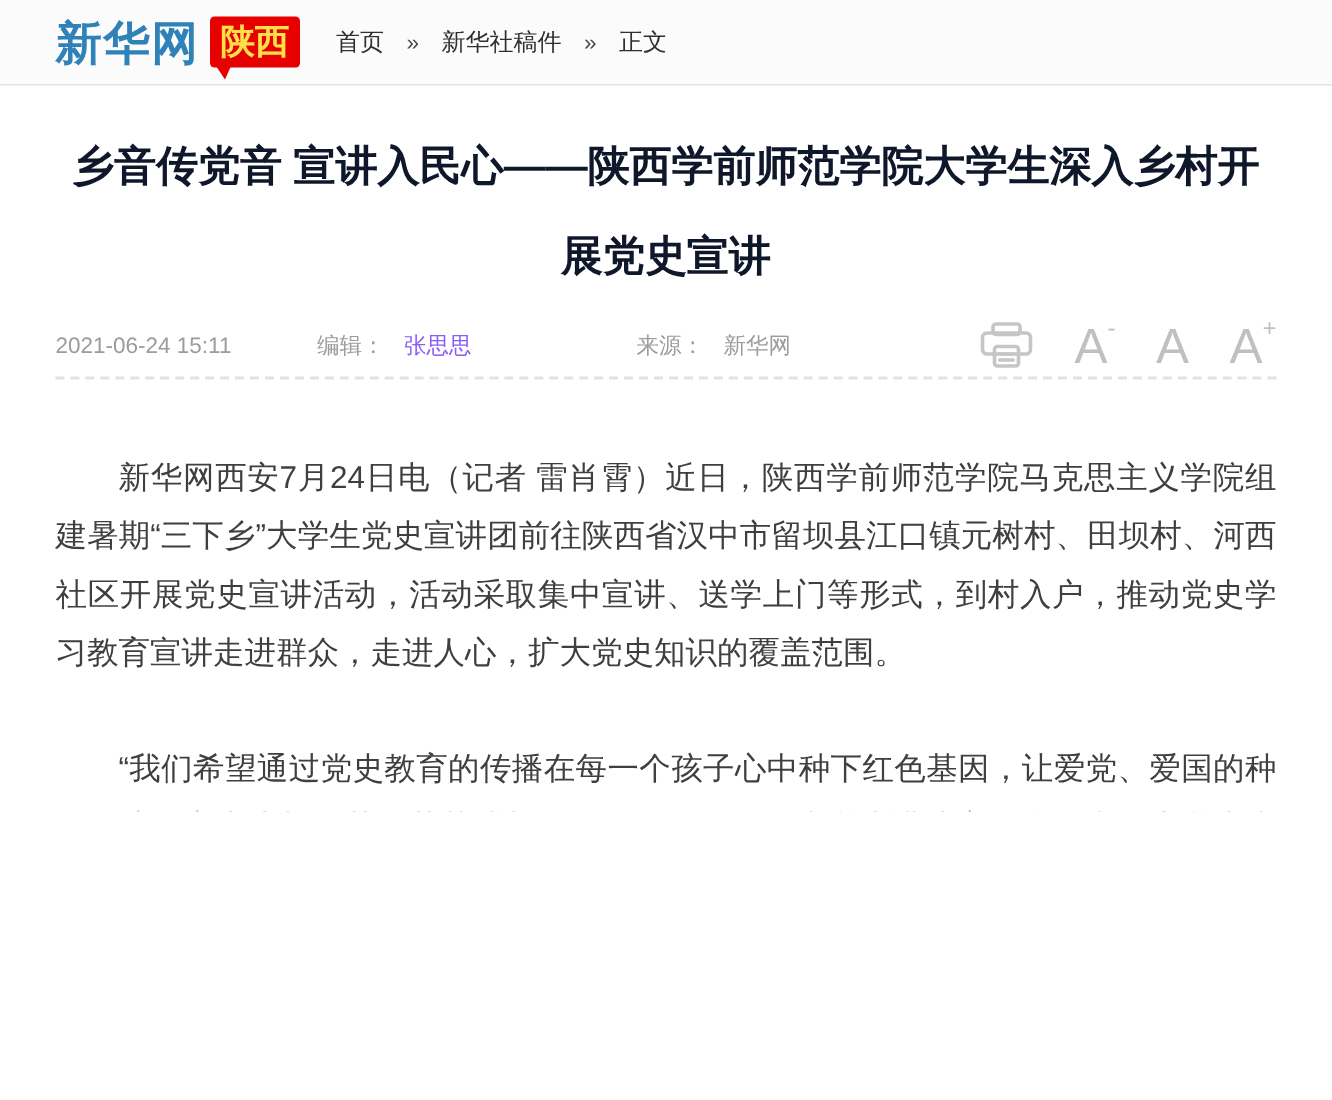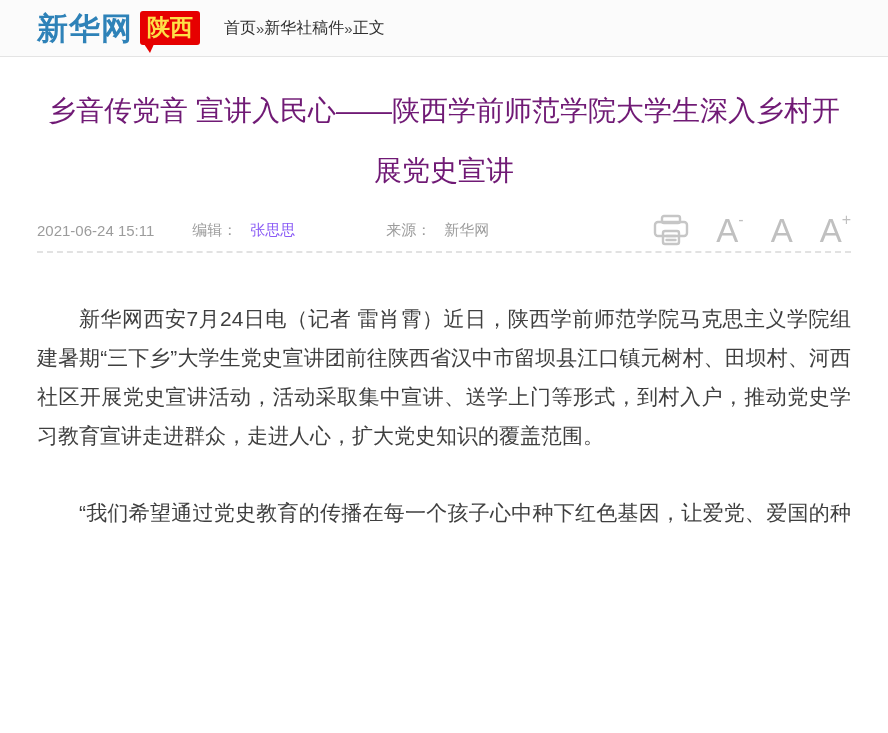--- a/index.html
+++ b/index.html
@@ -23,38 +23,38 @@
     position:relative; margin-left:7px; background:#e60000; color:#fde047;
     font-size:23px; font-weight:bold; line-height:1; padding:5px 7px 6px;
     border-radius:3px;
   }
   .logo-badge::after {
     content:""; position:absolute; left:4px; bottom:-8px; width:0; height:0;
     border-style:solid; border-width:9px 4px 0 6px;
     border-color:#e60000 transparent transparent transparent;
   }
   .breadcrumb {
-    margin-left:24px; display:flex; align-items:center; gap:0;
+    margin-left:24px; display:flex; align-items:center; gap:15px;
     font-size:16px; color:#2f2f2f;
   }
   .breadcrumb a { color:#2f2f2f; text-decoration:none; cursor:pointer; }
   .breadcrumb .sep { color:#4a4a4a; font-size:15px; }
   
   .main { padding:0 37px; }
   .article-title {
-    margin:24px 0 0; font-size:28px; font-weight:normal; color:#701a75;
+    margin:24px 0 0; font-size:28px; font-weight:bold; color:#0f172a;
     text-align:center; line-height:60px;
   }
   .meta-row {
     margin-top:8px; height:42px; display:flex; align-items:center;
     justify-content:space-between; font-size:15px; color:#9c9c9c;
   }
   .meta-left { display:flex; align-items:center; white-space:nowrap; }
   .meta-date { margin-right:38px; }
-  .meta-label { margin-right:13px; }
+  .meta-label { margin-right:13px;margin-left:19px; }
   .meta-editor { margin-right:91px; color:#8b5cf6; }
   .meta-source { color:#9c9c9c; }
   .meta-tools { display:flex; align-items:center; gap:27px; }
   .tool-btn { background:none; border:none; padding:0; cursor:pointer; display:flex; align-items:flex-start; }
   .print-icon svg { display:block; }
   .tool-a {
     font-size:33px; color:#c0c0c0; line-height:1; font-weight:normal;
     font-family:"Liberation Sans",sans-serif;
   }
   .tool-sign { font-size:16px; color:#c0c0c0; line-height:1; margin-top:-2px; }

